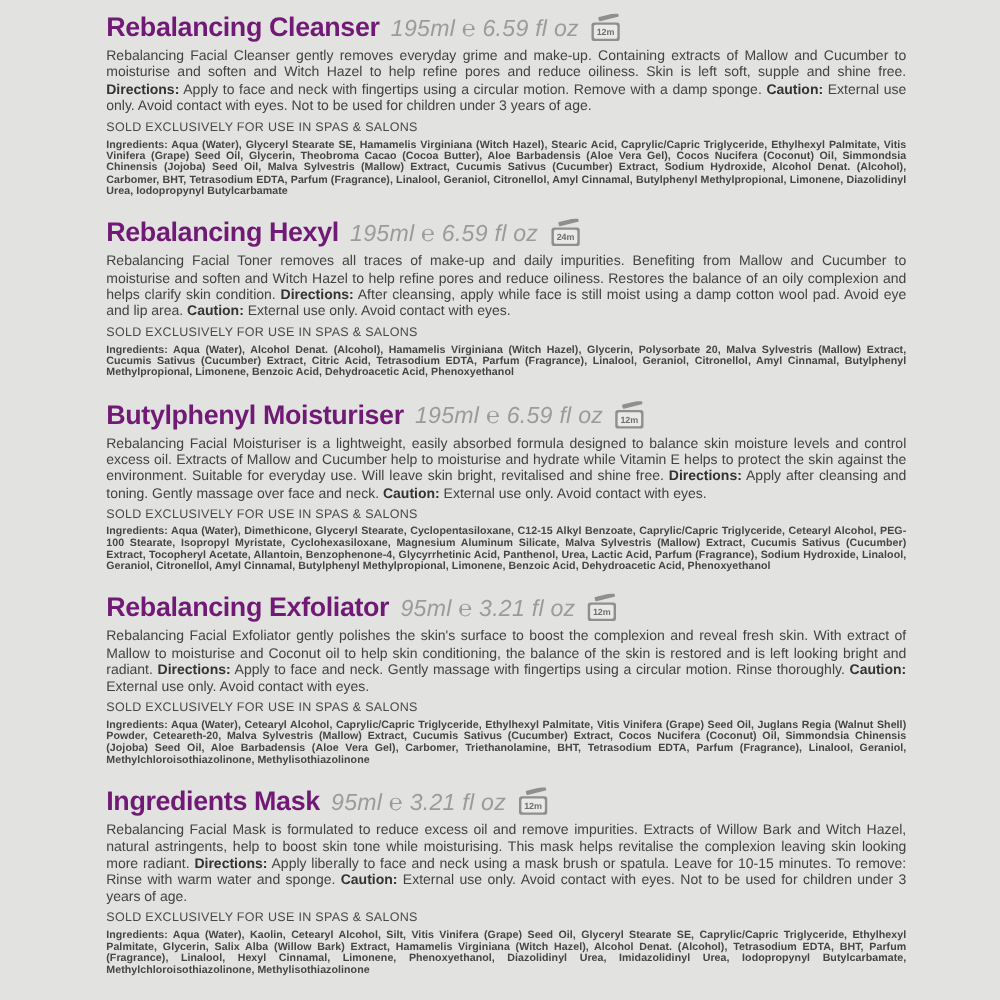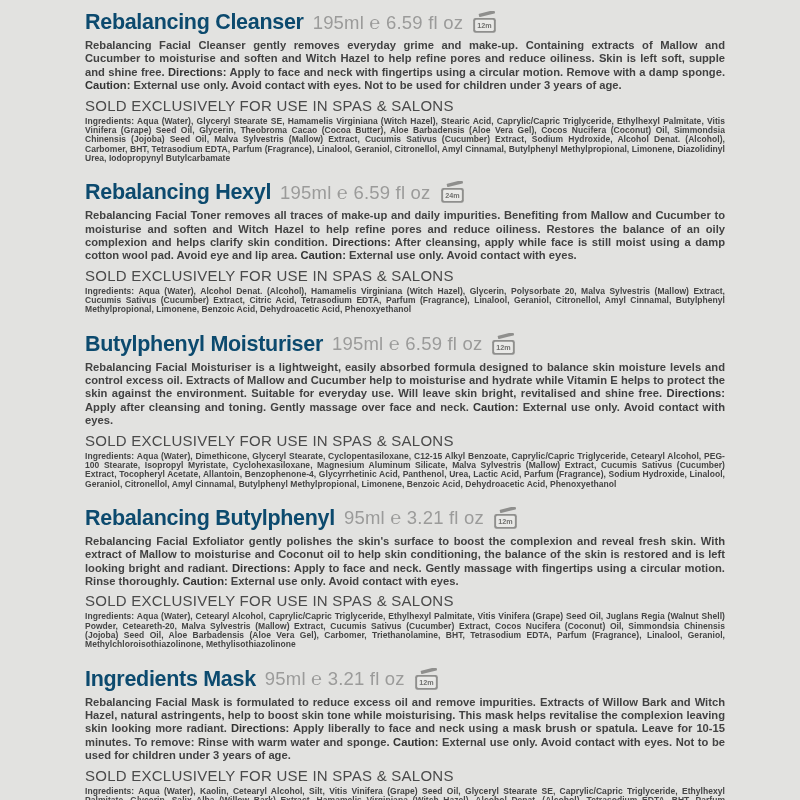--- a/index.html
+++ b/index.html
@@ -19,49 +19,49 @@
   .title-row {
     margin: 0 0 4px 0;
     display: flex;
     align-items: center;
     white-space: nowrap;
   }
   .title {
     font-size: 21.5px;
     font-weight: bold;
     letter-spacing: -0.3px;
-    color: #0c4a6e;
+    color: #701a75;
   }
   .size {
     font-size: 18.5px;
     font-weight: normal;
     color: #9b9b9a;
     margin-left: 9px;
     letter-spacing: 0.2px;
+    font-style: italic;
   }
   .pao {
     width: 25px;
     height: 23px;
     margin-left: 9px;
     flex: 0 0 auto;
   }
 
   .desc {
     margin: 0 0 4px 0;
     font-size: 11.2px;
     line-height: 13.4px;
     text-align: justify;
     color: #424242;
-    font-weight: bold;
   }
   .desc b { color: #333; }
 
   .sold {
     margin: 0 0 3px 0;
-    font-size: 15px;
+    font-size: 10px;
     letter-spacing: 0.25px;
     color: #4a4a4a;
   }
 
   .ingredients {
     margin: 0;
     font-size: 8.5px;
     line-height: 9.3px;
     text-align: justify;
     color: #454545;
@@ -127,21 +127,21 @@
         <text x="13" y="17.8" text-anchor="middle">12m</text>
       </svg>
     </div>
     <p class="desc"><span>Rebalancing Facial Moisturiser is a lightweight, easily absorbed formula designed to balance skin moisture levels and control excess oil. Extracts of Mallow and Cucumber help to moisturise and hydrate while Vitamin E helps to protect the skin against the environment. Suitable for everyday use. Will leave skin bright, revitalised and shine free. </span><b>Directions:</b><span> Apply after cleansing and toning. Gently massage over face and neck. </span><b>Caution:</b><span> External use only. Avoid contact with eyes.</span></p>
     <p class="sold">SOLD EXCLUSIVELY FOR USE IN SPAS &amp; SALONS</p>
     <p class="ingredients">Ingredients: Aqua (Water), Dimethicone, Glyceryl Stearate, Cyclopentasiloxane, C12-15 Alkyl Benzoate, Caprylic/Capric Triglyceride, Cetearyl Alcohol, PEG-100 Stearate, Isopropyl Myristate, Cyclohexasiloxane, Magnesium Aluminum Silicate, Malva Sylvestris (Mallow) Extract, Cucumis Sativus (Cucumber) Extract, Tocopheryl Acetate, Allantoin, Benzophenone-4, Glycyrrhetinic Acid, Panthenol, Urea, Lactic Acid, Parfum (Fragrance), Sodium Hydroxide, Linalool, Geraniol, Citronellol, Amyl Cinnamal, Butylphenyl Methylpropional, Limonene, Benzoic Acid, Dehydroacetic Acid, Phenoxyethanol</p>
   </section>
 
   <section class="product">
     <div class="title-row">
-      <span class="title">Rebalancing Butylphenyl</span>
+      <span class="title">Rebalancing Exfoliator</span>
       <span class="size">95ml ℮ 3.21 fl oz</span>
       <svg class="pao" viewBox="0 0 26 24">
         <rect class="lid" x="7" y="1" width="17" height="3.6" rx="0.8" transform="rotate(-14 15 3)"></rect>
         <rect class="jar-outer" x="1.2" y="7.2" width="23.6" height="15.6" rx="2.4"></rect>
         <rect class="jar-inner" x="3.2" y="9.2" width="19.6" height="11.6" rx="1.4"></rect>
         <text x="13" y="17.8" text-anchor="middle">12m</text>
       </svg>
     </div>
     <p class="desc"><span>Rebalancing Facial Exfoliator gently polishes the skin's surface to boost the complexion and reveal fresh skin. With extract of Mallow to moisturise and Coconut oil to help skin conditioning, the balance of the skin is restored and is left looking bright and radiant. </span><b>Directions:</b><span> Apply to face and neck. Gently massage with fingertips using a circular motion. Rinse thoroughly. </span><b>Caution:</b><span> External use only. Avoid contact with eyes.</span></p>
     <p class="sold">SOLD EXCLUSIVELY FOR USE IN SPAS &amp; SALONS</p>

